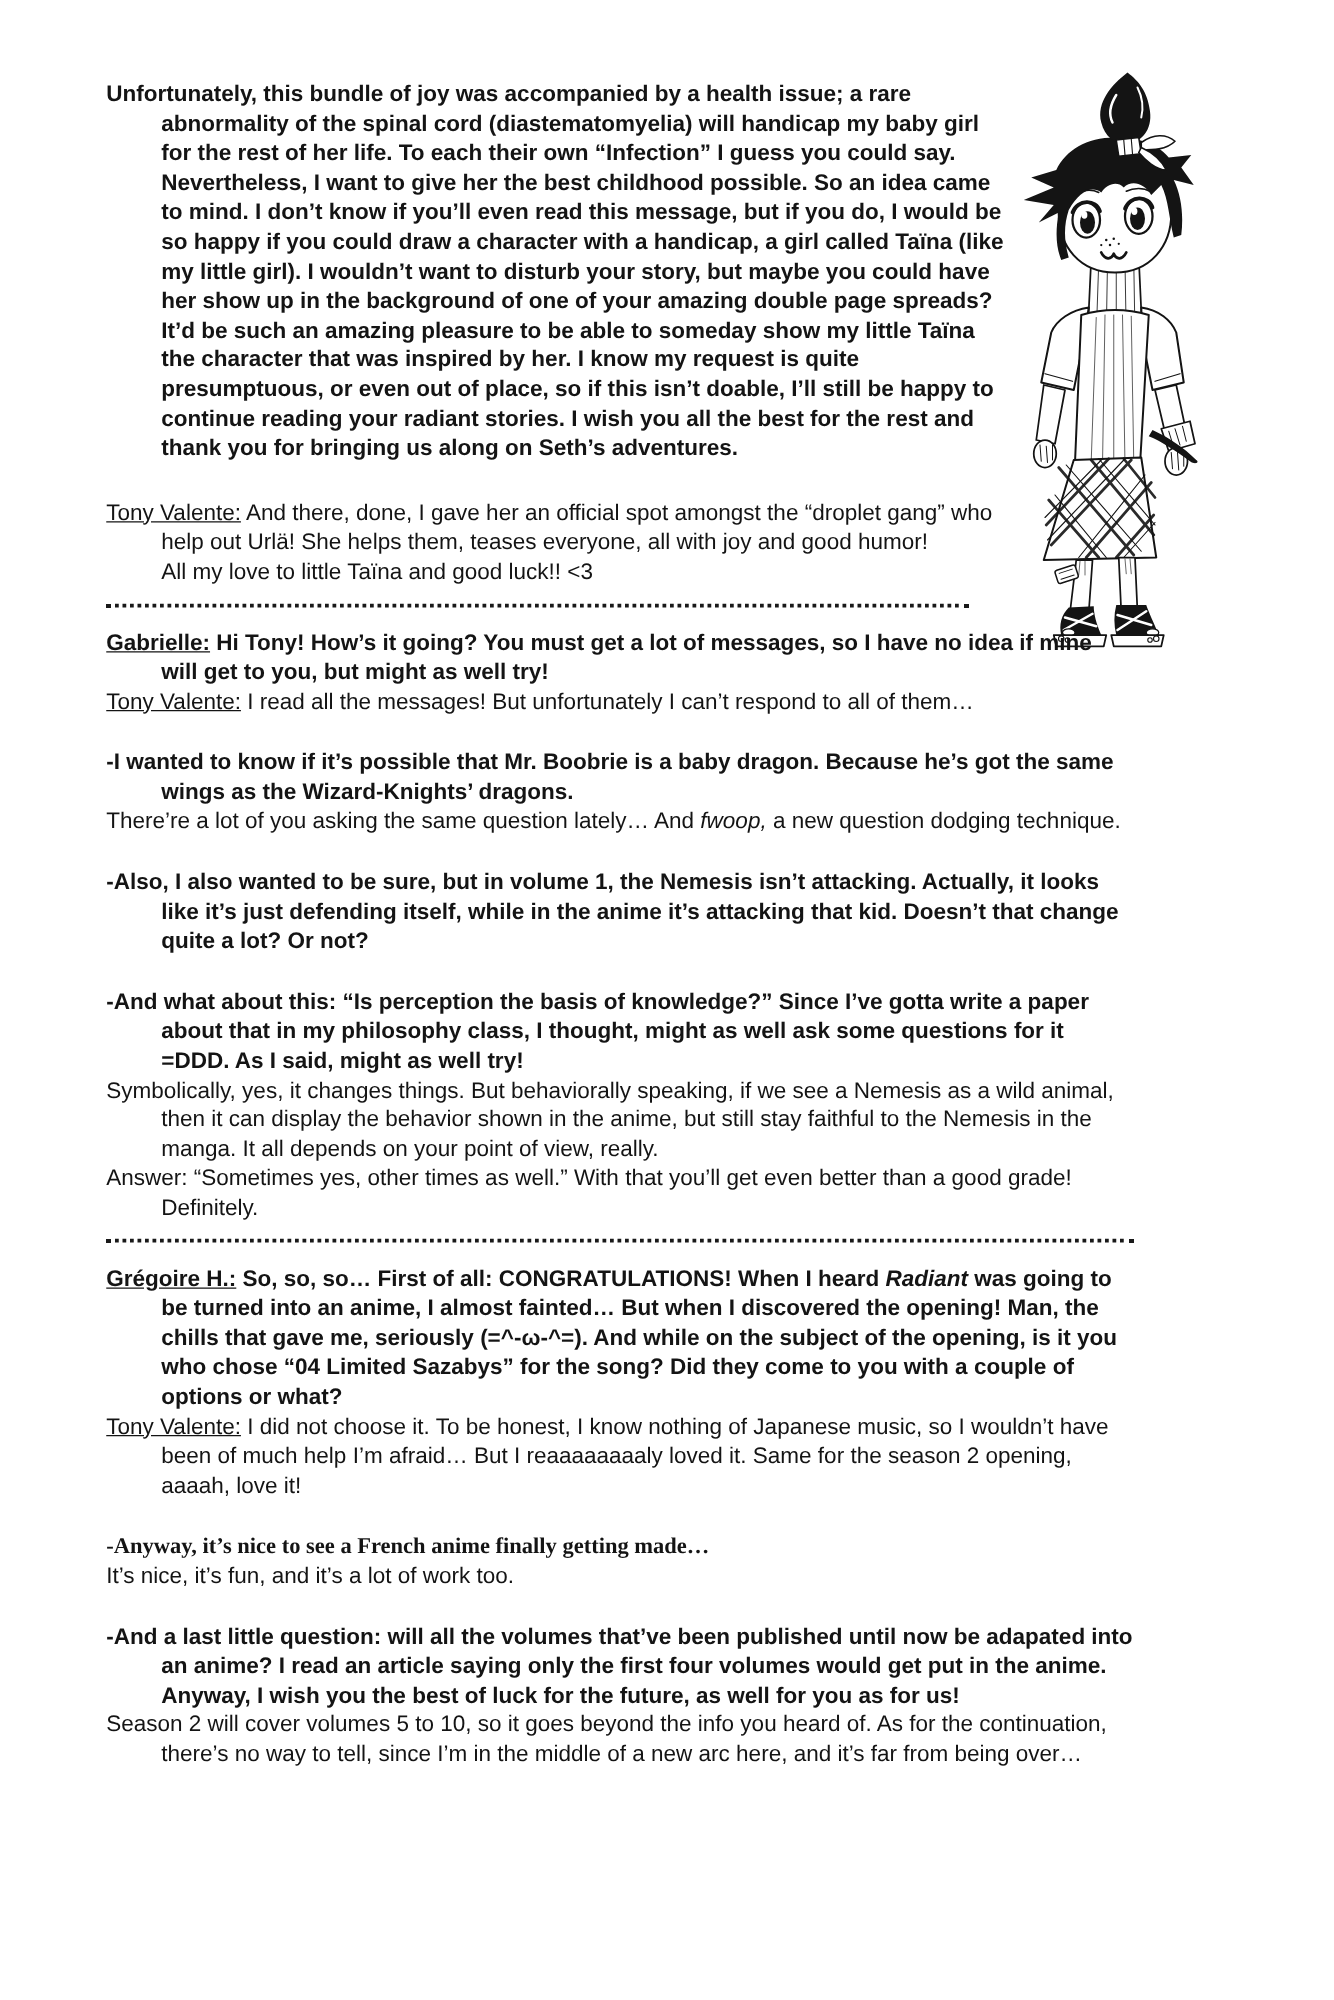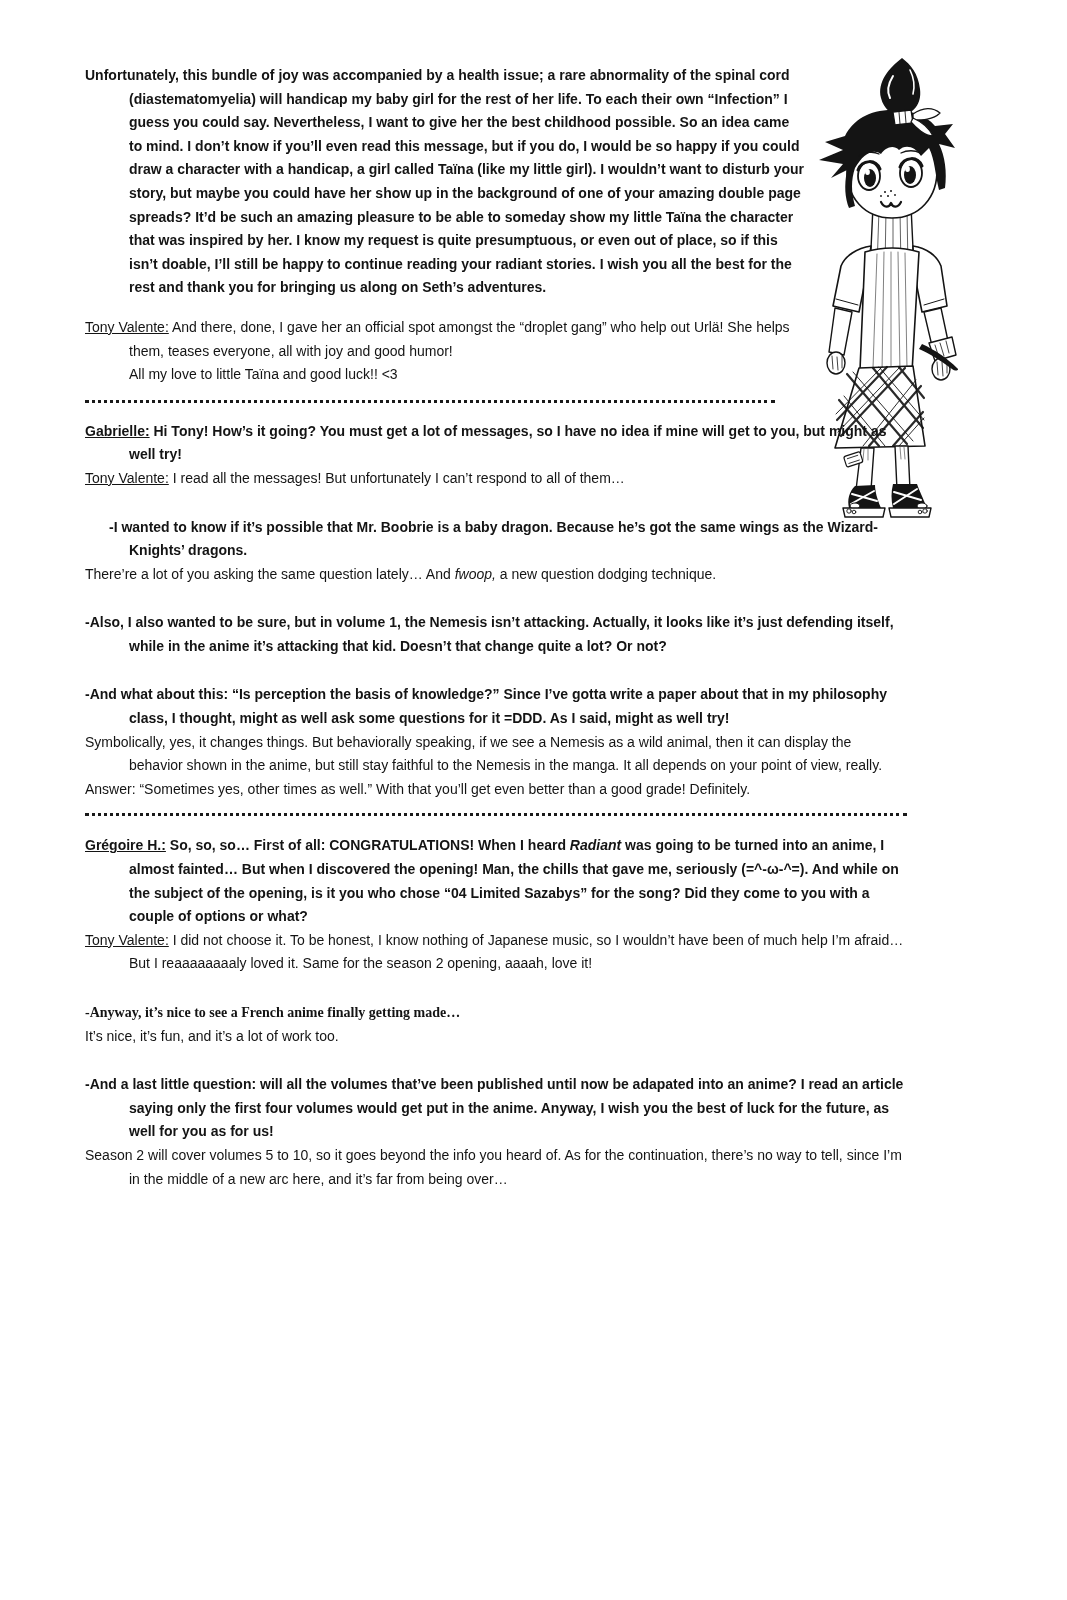--- a/index.html
+++ b/index.html
@@ -6,27 +6,27 @@
   body{
     width:1067px;height:1600px;position:relative;
     background:#ffffff;color:#141414;
     font-family:"Liberation Sans","DejaVu Sans",sans-serif;
     -webkit-font-smoothing:antialiased;
   }
   .page{position:absolute;inset:0;background:#fff;overflow:hidden}
 
   .content{
     position:absolute;left:85px;top:64px;width:822px;
-    font-size:14px;line-height:23.6px;
+    font-size:18px;line-height:23.6px;
   }
   p{margin:0}
   .hang{padding-left:44px;text-indent:-44px}
   .b{font-weight:bold}
   .narrow{width:676px}
-  .mt28{margin-top:16px}
+  .mt28{margin-top:28px}
   .q{margin-top:25px}
   .a{margin-top:0}
   .sep{border-top:3px dotted #191919;height:0;width:690px;margin:13px 0 17px}
   .sep.full{width:822px;margin:12px 0 18px}
   .footer-line{margin-top:72px;margin-left:-4px}
 
   .illo{position:absolute;left:789px;top:56px;width:172px;height:464px;margin:0}
   .illo svg{width:100%;height:100%;display:block}
 </style>
 </head>
@@ -173,21 +173,21 @@
 
     <p class="hang b narrow"><span style="font-weight: bold;">Unfortunately, this bundle of joy was accompanied by a health issue; a rare abnormality of the spinal cord (diastematomyelia) will handicap my baby girl for the rest of her life. To each their own “Infection” I guess you could say. Nevertheless, I want to give her the best childhood possible. So an idea came to mind. I don’t know if you’ll even read this message, but if you do, I would be so happy if you could draw a character with a handicap, a girl called Taïna (like my little girl). I wouldn’t want to disturb your story, but maybe you could have her show up in the background of one of your amazing double page spreads? It’d be such an amazing pleasure to be able to someday show my little Taïna the character that was inspired by her. I know my request is quite presumptuous, or even out of place, so if this isn’t doable, I’ll still be happy to continue reading your radiant stories. I wish you all the best for the rest and thank you for bringing us along on Seth’s adventures.</span></p>
 
     <p class="hang narrow mt28"><span style="text-decoration: underline;">Tony Valente:</span><span> And there, done, I gave her an official spot amongst the “droplet gang” who help out Urlä! She helps them, teases everyone, all with joy and good humor!</span><br><span>All my love to little Taïna and good luck!! &lt;3</span></p>
 
     <div class="sep"></div>
 
     <p class="hang"><span style="font-weight: bold; text-decoration: underline;">Gabrielle:</span><span style="font-weight: bold;"> Hi Tony! How’s it going? You must get a lot of messages, so I have no idea if mine will get to you, but might as well try!</span></p>
     <p class="hang a"><span style="text-decoration: underline;">Tony Valente:</span><span> I read all the messages! But unfortunately I can’t respond to all of them…</span></p>
 
-    <p class="hang q"><span style="font-weight: bold; margin-left: 24px;">-I wanted to know if it’s possible that Mr. Boobrie is a baby dragon. Because he’s got the same wings as the Wizard-Knights’ dragons.</span></p>
+    <p class="hang q"><span style="font-weight: bold;">-I wanted to know if it’s possible that Mr. Boobrie is a baby dragon. Because he’s got the same wings as the Wizard-Knights’ dragons.</span></p>
     <p class="hang a"><span>There’re a lot of you asking the same question lately… And </span><span style="font-style: italic; text-align: right;">fwoop,</span><span> a new question dodging technique.</span></p>
 
     <p class="hang q"><span style="font-weight: bold;">-Also, I also wanted to be sure, but in volume 1, the Nemesis isn’t attacking. Actually, it looks like it’s just defending itself, while in the anime it’s attacking that kid. Doesn’t that change quite a lot? Or not?</span></p>
     <p class="hang q"><span style="font-weight: bold;">-And what about this: “Is perception the basis of knowledge?” Since I’ve gotta write a paper about that in my philosophy class, I thought, might as well ask some questions for it =DDD. As I said, might as well try!</span></p>
 
     <p class="hang a"><span>Symbolically, yes, it changes things. But behaviorally speaking, if we see a Nemesis as a wild animal, then it can display the behavior shown in the anime, but still stay faithful to the Nemesis in the manga. It all depends on your point of view, really.</span></p>
     <p class="hang a"><span>Answer: “Sometimes yes, other times as well.” With that you’ll get even better than a good grade! Definitely.</span></p>
 
     <div class="sep full"></div>
 

